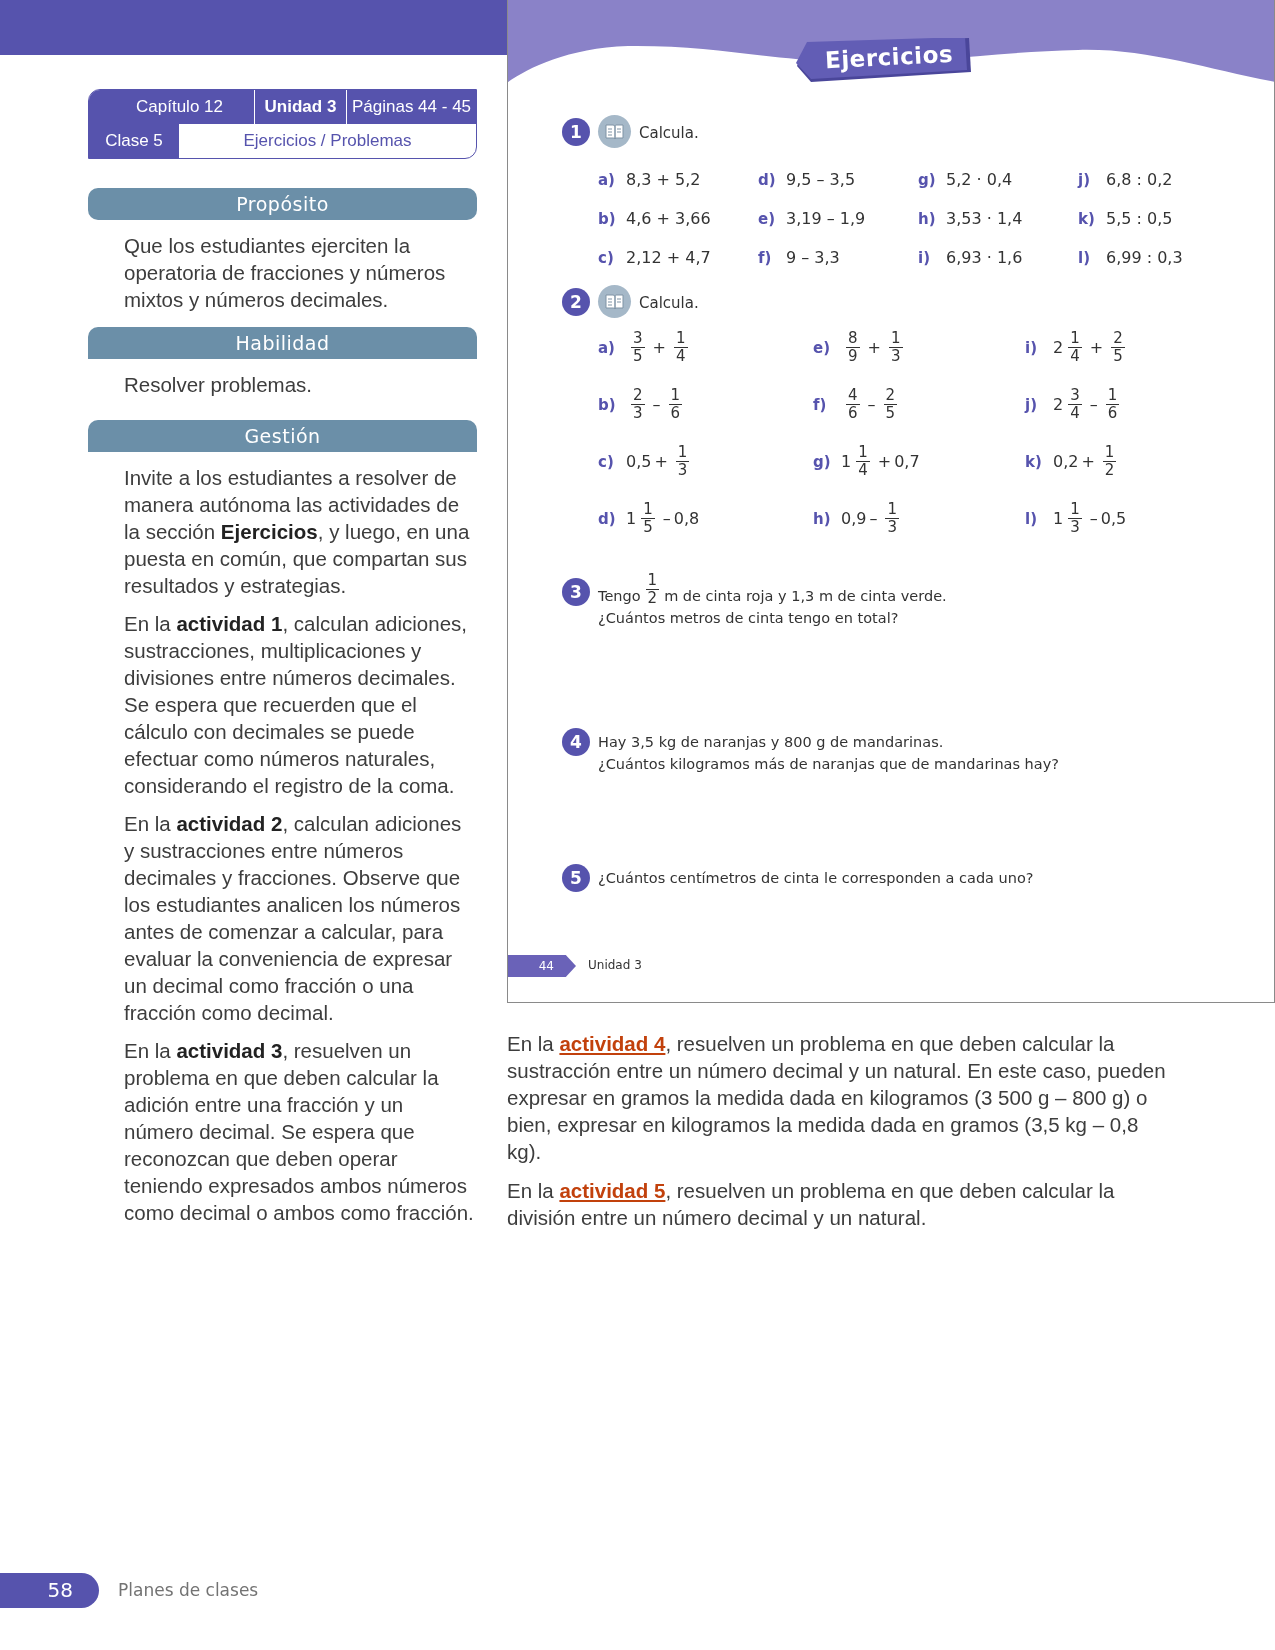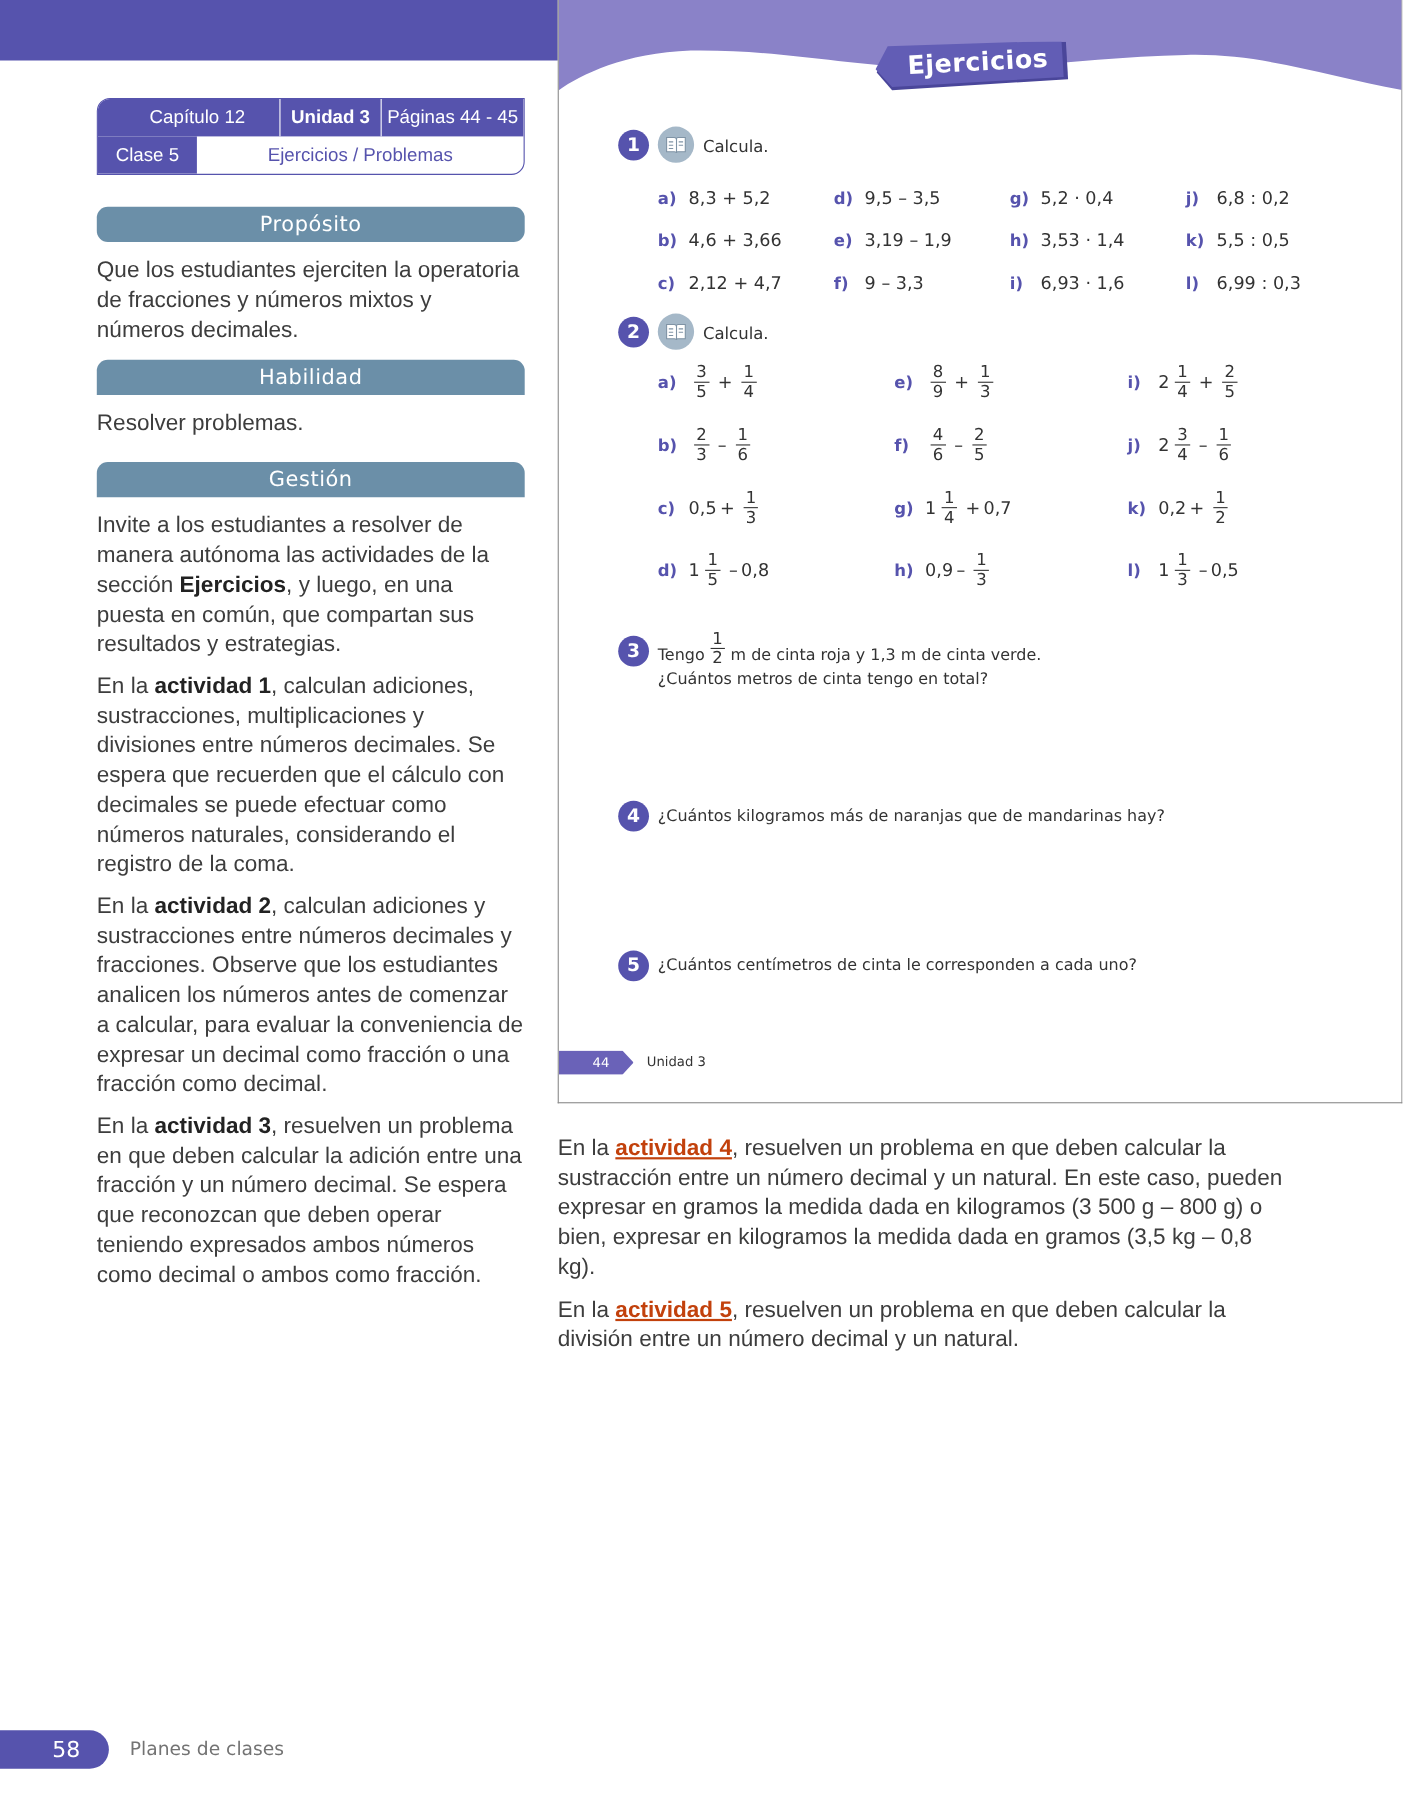--- a/index.html
+++ b/index.html
@@ -16,21 +16,21 @@
   .info-row.r1 .c { display: flex; align-items: center; justify-content: center; height: 100%; }
   .info-row.r1 .c1 { width: 150px; border-right: 1px solid #fff; margin-left: 16px; }
   .info-row.r1 .c2 { width: 92px; border-right: 1px solid #fff; font-weight: bold; }
   .info-row.r1 .c3 { flex: 1; }
   .info-row.r2 .c1 { width: 90px; background: #5653ad; color: #fff; height: 100%; display: flex; align-items: center; justify-content: center; }
   .info-row.r2 .c2 { flex: 1; text-align: center; color: #5653ad; }
 
   .sec-head { margin-top: 29px; height: 32px; background: #6b8fa8; color: #fff; border-radius: 10px 10px 0 0; text-align: center; font-family: "DejaVu Sans", sans-serif; font-size: 19px; line-height: 32px; letter-spacing: 0.5px; }
   .sec-head.first { margin-top: 29px; border-radius: 10px; }
   .body-text { font-family: "Liberation Sans", sans-serif; font-size: 20.5px; line-height: 27px; color: #3d3d3d; margin-top: 12px; }
-  .body-text p { margin-bottom: 11px; }
+  .body-text p { margin-bottom: 11px; margin-left: 36px; }
   .body-text b { color: #222; }
 
   
   .page { position: absolute; left: 507px; top: 0; width: 768px; height: 1003px; border: 1.5px solid #8a8a8a; border-top: none; background: #fff; overflow: hidden; }
   .page-wave { position: absolute; left: 0; top: 0; width: 768px; height: 90px; }
   .ej-tab { position: absolute; left: 285px; top: 38px; width: 180px; height: 44px; }
   .ej-tab svg { position: absolute; left: 0; top: 0; }
   .ej-label { position: absolute; left: 32px; top: 6px; color: #fff; font-family: "DejaVu Sans", sans-serif; font-weight: bold; font-size: 23px; transform: rotate(-3deg); letter-spacing: 0.5px; }
 
   .q-num { position: absolute; width: 28px; height: 28px; border-radius: 50%; background: #5653ad; color: #fff; font-family: "DejaVu Sans", sans-serif; font-weight: bold; font-size: 17px; text-align: center; line-height: 28px; }
@@ -312,20 +312,21 @@
           <span class="num">1</span>
           <span>2</span>
         </span>
       <span>m de cinta roja y 1,3 m de cinta verde.</span>
     </div>
     <div>¿Cuántos metros de cinta tengo en total?</div>
   </div>
 
   <div class="q-num" style="left:54px;top:728px">4</div>
   <div class="prob" style="top:731px">
+    <div>Hay 3,5 kg de naranjas y 800 g de mandarinas.</div>
     <div>¿Cuántos kilogramos más de naranjas que de mandarinas hay?</div>
   </div>
 
   <div class="q-num" style="left:54px;top:864px">5</div>
   <div class="prob" style="top:867px">
     <div>¿Cuántos centímetros de cinta le corresponden a cada uno?</div>
   </div>
 
   <div class="pg-foot">44</div>
   <div class="pg-unit">Unidad 3</div>

